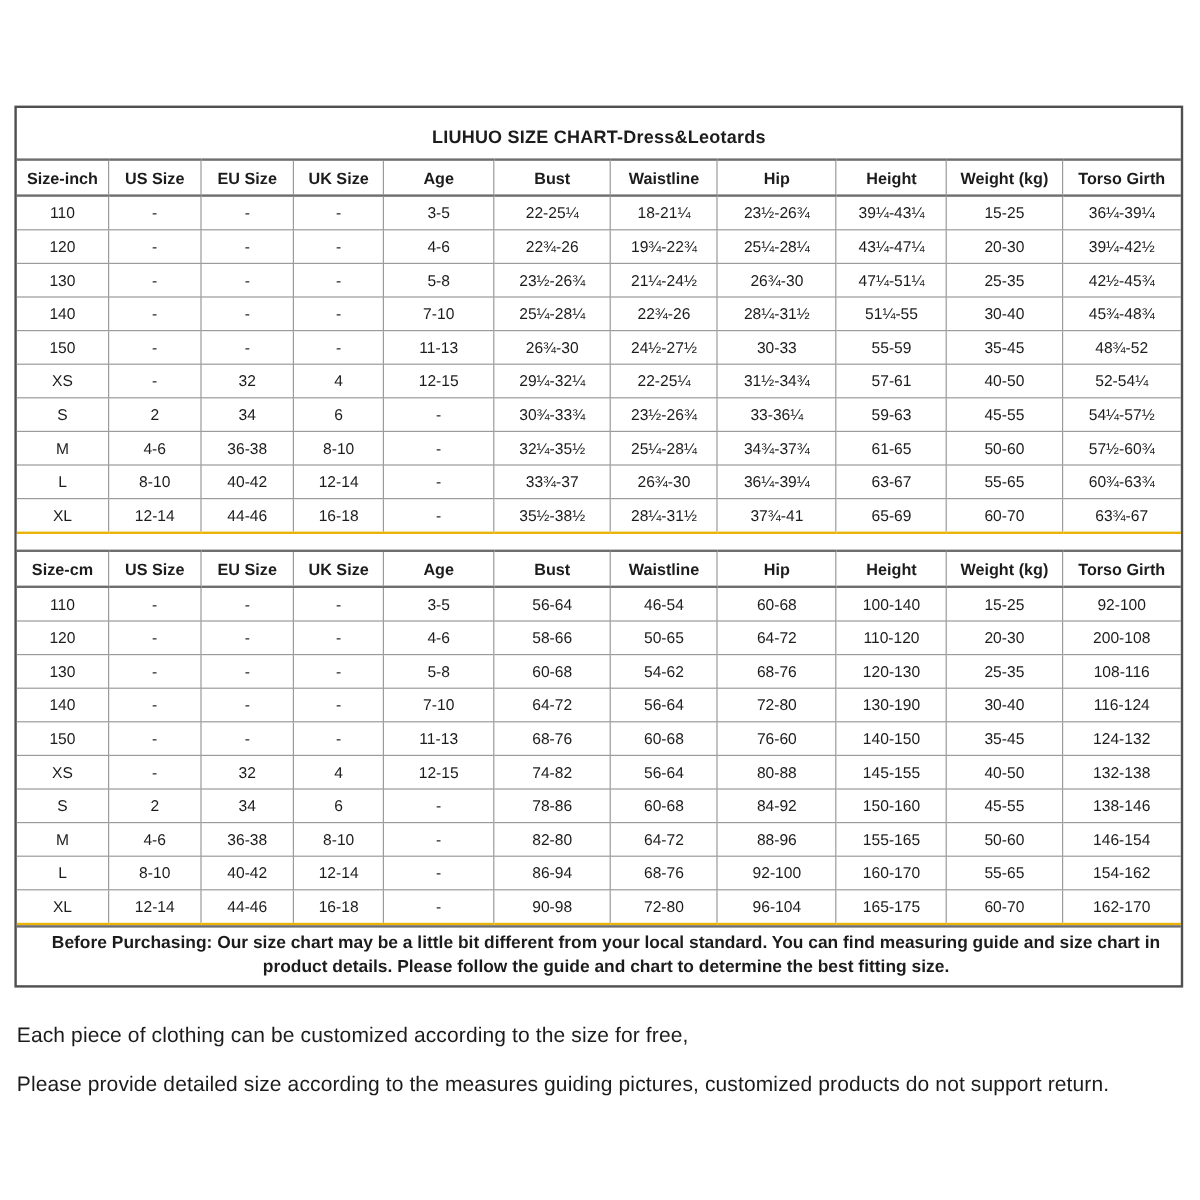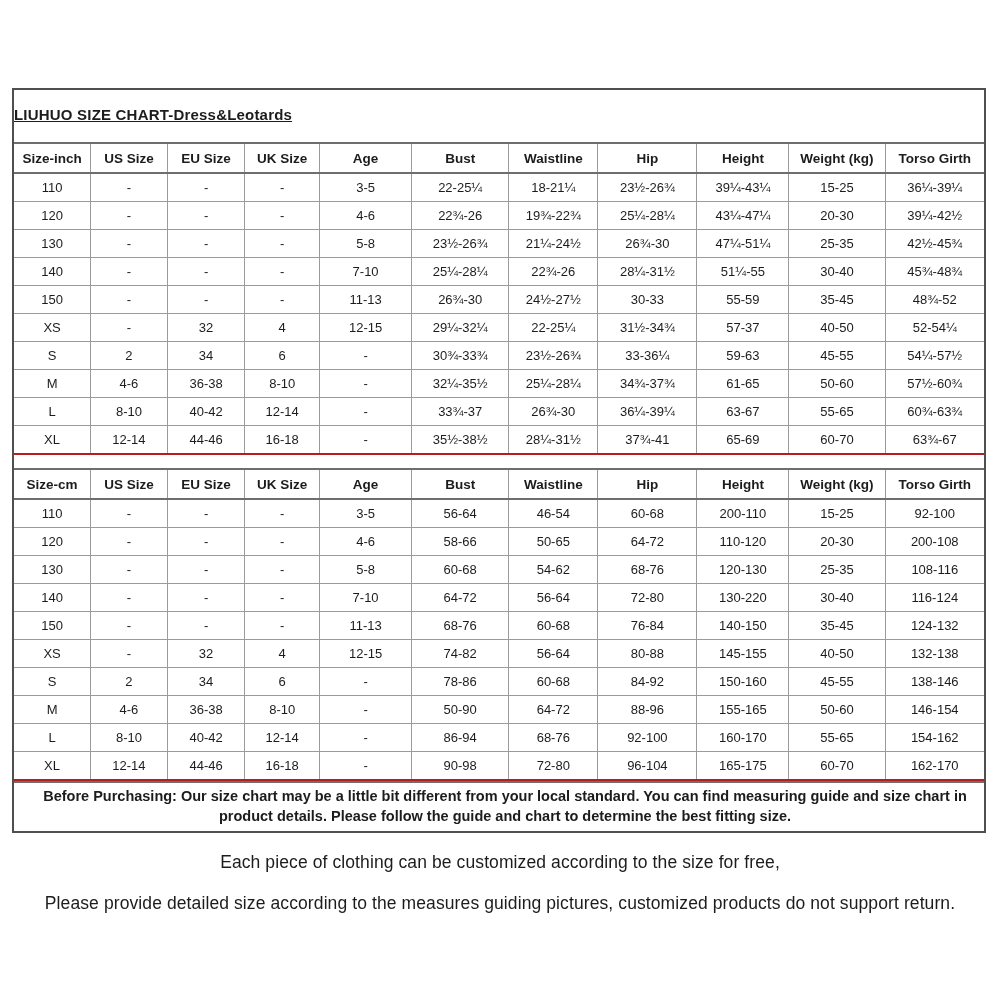--- a/index.html
+++ b/index.html
@@ -6,44 +6,44 @@
   body{
     width:1000px;height:1000px;position:relative;
     font-family:"Liberation Sans","DejaVu Sans",sans-serif;
     color:#1c1c1c;
   }
   .sheet{
     position:absolute;left:12px;top:88px;width:974px;
     border:2px solid #4f4f4f;background:#fff;box-sizing:border-box;
   }
   .chart-title{
-    height:52px;line-height:50px;text-align:left;
-    font-weight:bold;font-size:15px;letter-spacing:.2px;text-decoration:underline;
+    height:42px;line-height:50px;text-align:center;
+    font-weight:bold;font-size:15px;letter-spacing:.2px;
   }
   table.size-table{
     width:100%;border-collapse:collapse;table-layout:fixed;
   }
   table.size-table th, table.size-table td{
     border:1px solid #9b9b9b;text-align:center;vertical-align:middle;
     height:27px;font-size:13px;padding:0 2px;overflow:hidden;white-space:nowrap;
   }
   table.size-table th{
     font-weight:bold;font-size:13.5px;
     border-top:2px solid #6e6e6e;border-bottom:2px solid #6e6e6e;height:28px;text-align:center;
   }
   table.size-table tr > *:first-child{border-left:none;}
   table.size-table tr > *:last-child{border-right:none;}
-  table.size-table tbody tr:last-child td{border-bottom:2px solid #b91c1c;}
+  table.size-table tbody tr:last-child td{border-bottom:2px solid #eab308;}
   .table-gap{height:13px;background:#fff;}
   .purchase-note{
     border-top:2px solid #6e6e6e;
     font-weight:bold;font-size:14.5px;line-height:1.38;
     text-align:center;padding:3px 4px 5px 16px;
   }
-  .footnotes{position:absolute;left:14px;top:852px;width:972px;text-align:center;}
+  .footnotes{position:absolute;left:14px;top:852px;width:972px;}
   .footnote-line{
     font-size:17.5px;margin:0 0 20px 0;font-weight:normal;
     letter-spacing:.1px;
   }
   col.c-size{width:7.9%}col.c-us{width:7.9%}col.c-eu{width:8.0%}
   col.c-uk{width:7.7%}col.c-age{width:9.5%}col.c-bust{width:10.0%}
   col.c-waist{width:9.2%}col.c-hip{width:10.2%}col.c-height{width:9.5%}
   col.c-weight{width:9.9%}col.c-torso{width:10.2%}
 </style>
 </head>
@@ -149,21 +149,21 @@
         </tr>
         <tr>
           <td>XS</td>
           <td>-</td>
           <td>32</td>
           <td>4</td>
           <td>12-15</td>
           <td>29¼-32¼</td>
           <td>22-25¼</td>
           <td>31½-34¾</td>
-          <td>57-37</td>
+          <td>57-61</td>
           <td>40-50</td>
           <td>52-54¼</td>
         </tr>
         <tr>
           <td>S</td>
           <td>2</td>
           <td>34</td>
           <td>6</td>
           <td>-</td>
           <td>30¾-33¾</td>
@@ -249,21 +249,21 @@
     <tbody>
         <tr>
           <td>110</td>
           <td>-</td>
           <td>-</td>
           <td>-</td>
           <td>3-5</td>
           <td>56-64</td>
           <td>46-54</td>
           <td>60-68</td>
-          <td>200-110</td>
+          <td>100-140</td>
           <td>15-25</td>
           <td>92-100</td>
         </tr>
         <tr>
           <td>120</td>
           <td>-</td>
           <td>-</td>
           <td>-</td>
           <td>4-6</td>
           <td>58-66</td>
@@ -288,33 +288,33 @@
         </tr>
         <tr>
           <td>140</td>
           <td>-</td>
           <td>-</td>
           <td>-</td>
           <td>7-10</td>
           <td>64-72</td>
           <td>56-64</td>
           <td>72-80</td>
-          <td>130-220</td>
+          <td>130-190</td>
           <td>30-40</td>
           <td>116-124</td>
         </tr>
         <tr>
           <td>150</td>
           <td>-</td>
           <td>-</td>
           <td>-</td>
           <td>11-13</td>
           <td>68-76</td>
           <td>60-68</td>
-          <td>76-84</td>
+          <td>76-60</td>
           <td>140-150</td>
           <td>35-45</td>
           <td>124-132</td>
         </tr>
         <tr>
           <td>XS</td>
           <td>-</td>
           <td>32</td>
           <td>4</td>
           <td>12-15</td>
@@ -337,21 +337,21 @@
           <td>150-160</td>
           <td>45-55</td>
           <td>138-146</td>
         </tr>
         <tr>
           <td>M</td>
           <td>4-6</td>
           <td>36-38</td>
           <td>8-10</td>
           <td>-</td>
-          <td>50-90</td>
+          <td>82-80</td>
           <td>64-72</td>
           <td>88-96</td>
           <td>155-165</td>
           <td>50-60</td>
           <td>146-154</td>
         </tr>
         <tr>
           <td>L</td>
           <td>8-10</td>
           <td>40-42</td>

